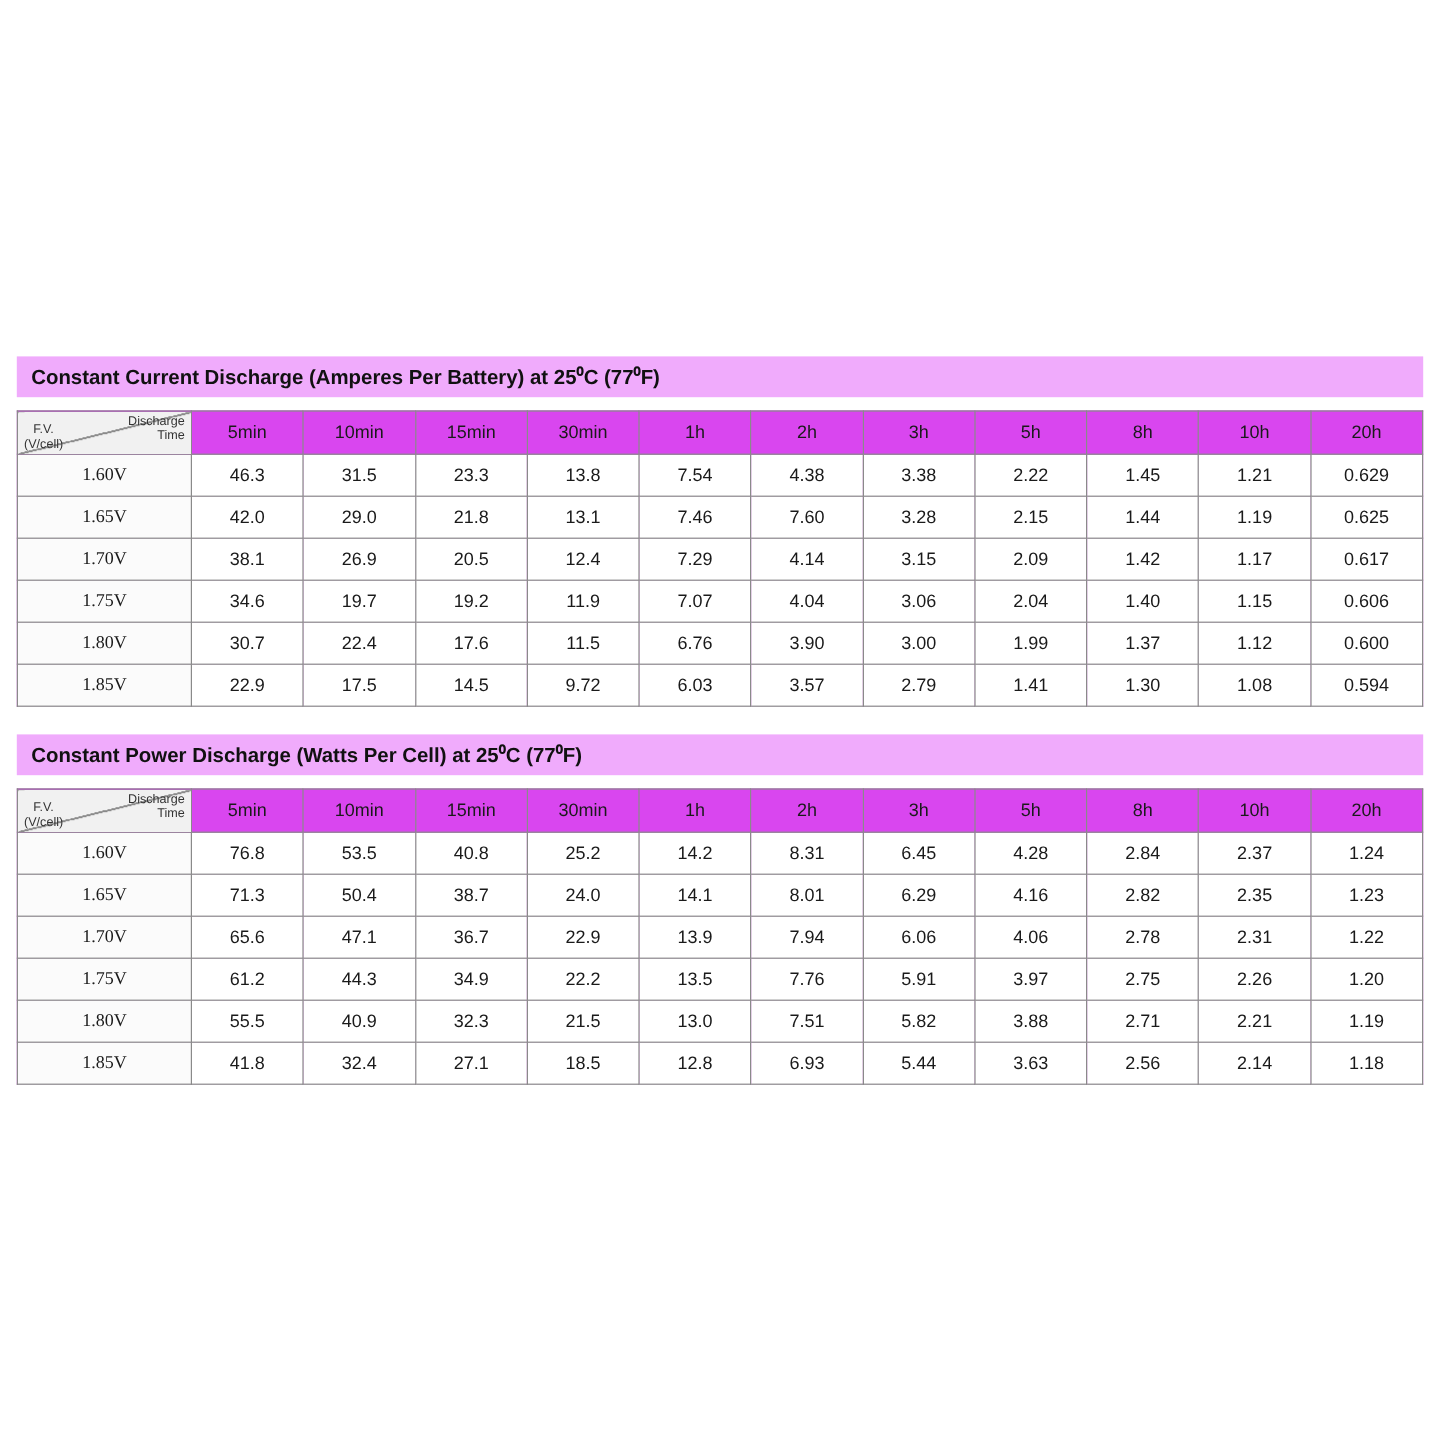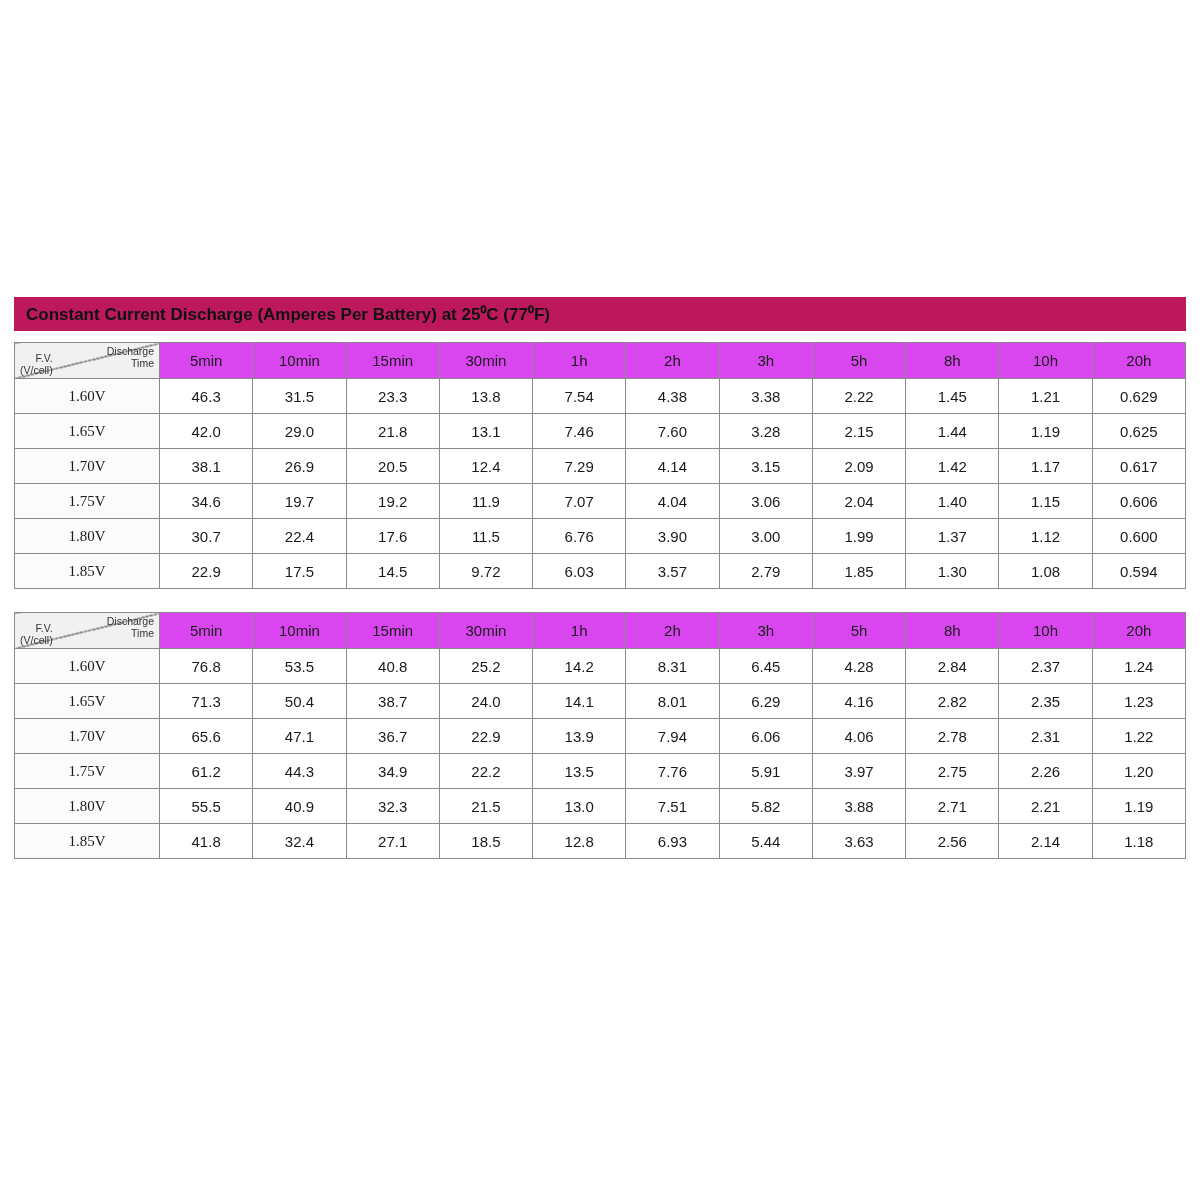--- a/index.html
+++ b/index.html
@@ -10,21 +10,21 @@
     width: 1200px;
   }
   .page {
     width: 1200px;
     height: 1200px;
     padding: 297px 14px 0 14px;
     position: relative;
   }
   .table-block { margin-bottom: 23px; }
   .title-bar {
-    background: #be185d;
+    background: #f0abfc;
     font-size: 17px;
     font-weight: bold;
     color: #111;
     padding: 7px 12px 6px 12px;
     line-height: 21px;
     margin-bottom: 11px;
   }
   table.data-table {
     width: 100%;
     border-collapse: collapse;
@@ -64,21 +64,21 @@
     text-align: right;
     white-space: pre-line;
     color: #333;
   }
   .corner-bottom {
     position: absolute;
     bottom: 2px;
     left: 5px;
     font-size: 10.5px;
     line-height: 1.15;
-    text-align: right;
+    text-align: center;
     white-space: pre-line;
     color: #333;
   }
   th.row-label { background: #fbfbfb; font-family: Liberation Serif, serif; }
   td.data-cell-el { background: #ffffff; }
 </style>
 </head>
 <body>
 
 <div class="page">
@@ -194,30 +194,31 @@
           </tr>
           <tr>
             <th class="row-label">1.85V</th>
             <td class="data-cell-el">22.9</td>
             <td class="data-cell-el">17.5</td>
             <td class="data-cell-el">14.5</td>
             <td class="data-cell-el">9.72</td>
             <td class="data-cell-el">6.03</td>
             <td class="data-cell-el">3.57</td>
             <td class="data-cell-el">2.79</td>
-            <td class="data-cell-el">1.85</td>
+            <td class="data-cell-el">1.41</td>
             <td class="data-cell-el">1.30</td>
             <td class="data-cell-el">1.08</td>
             <td class="data-cell-el">0.594</td>
           </tr>
         </tbody>
       </table>
   </section>
 
   <section class="table-block">
+    <div class="title-bar">Constant Power Discharge (Watts Per Cell) at 25⁰C (77⁰F)</div>
     <table class="data-table" data-table="1">
         <colgroup>
           <col class="fv-col">
           <col>
           <col>
           <col>
           <col>
           <col>
           <col>
           <col>

